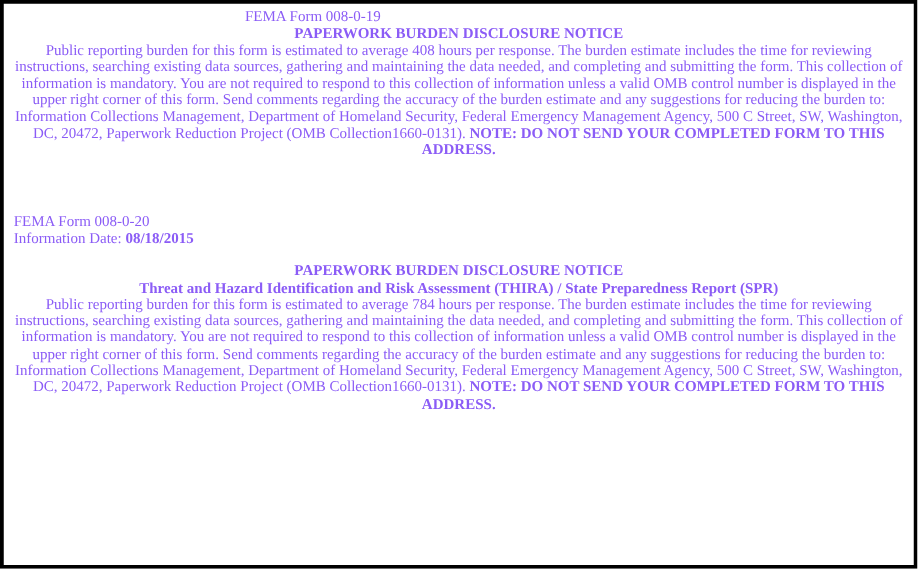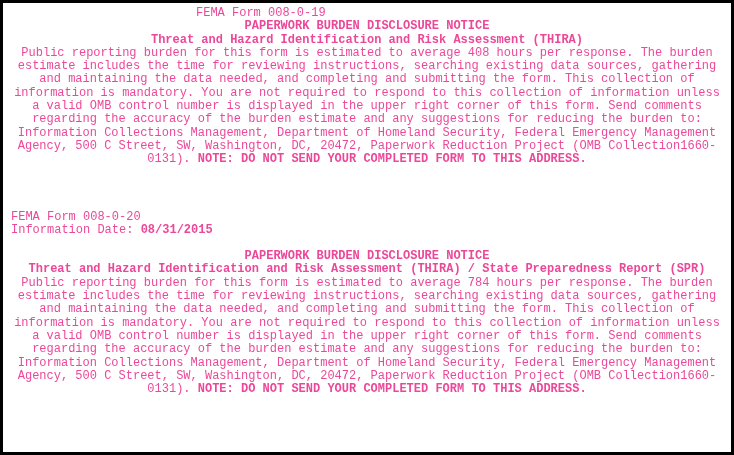--- a/index.html
+++ b/index.html
@@ -7,22 +7,22 @@
     padding: 0;
     background: #ffffff;
   }
   .page {
     position: relative;
     width: 734px;
     height: 455px;
     box-sizing: border-box;
     background: #ffffff;
     border: 3px solid #000000;
-    color: #ec4899;
-    font-family: Liberation Mono, monospace;
+    color: #8b5cf6;
+    font-family: Liberation Serif, serif;
     font-size: 12px;
     line-height: 13.3px;
     padding: 4px 8px 0 8px;
     overflow: hidden;
   }
   .form-number-1 {
     margin-left: 185px;
     white-space: nowrap;
   }
   .heading {
@@ -45,34 +45,33 @@
 </style>
 </head>
 <body>
 
 <div class="page">
 
   <div class="form-number-1">FEMA Form 008-0-19</div>
 
   <div class="heading">PAPERWORK BURDEN DISCLOSURE NOTICE</div>
 
-  <div class="heading">Threat and Hazard Identification and Risk Assessment (THIRA)</div>
 
   <p class="body-text">
     <span>Public reporting burden for this form is estimated to average 408 hours per response. The burden estimate includes the time for reviewing instructions, searching existing data sources, gathering and maintaining the data needed, and completing and submitting the form. This collection of information is mandatory. You are not required to respond to this collection of information unless a valid OMB control number is displayed in the upper right corner of this form. Send comments regarding the accuracy of the burden estimate and any suggestions for reducing the burden to: Information Collections Management, Department of Homeland Security, Federal Emergency Management Agency, 500 C Street, SW, Washington, DC, 20472, Paperwork Reduction Project (OMB Collection1660-0131).</span>
     <b>NOTE: DO NOT SEND YOUR COMPLETED FORM TO THIS ADDRESS.</b>
   </p>
 
   <div class="spacer-large"></div>
 
   <div class="form-number-2">FEMA Form 008-0-20</div>
 
   <div class="expiration-line">
     <span>Information Date:</span>
-    <b>08/31/2015</b>
+    <b>08/18/2015</b>
   </div>
 
   <div class="spacer-line"></div>
 
   <div class="heading">PAPERWORK BURDEN DISCLOSURE NOTICE</div>
 
   <div class="heading">Threat and Hazard Identification and Risk Assessment (THIRA) / State Preparedness Report (SPR)</div>
 
   <p class="body-text">
     <span>Public reporting burden for this form is estimated to average 784 hours per response. The burden estimate includes the time for reviewing instructions, searching existing data sources, gathering and maintaining the data needed, and completing and submitting the form. This collection of information is mandatory. You are not required to respond to this collection of information unless a valid OMB control number is displayed in the upper right corner of this form. Send comments regarding the accuracy of the burden estimate and any suggestions for reducing the burden to: Information Collections Management, Department of Homeland Security, Federal Emergency Management Agency, 500 C Street, SW, Washington, DC, 20472, Paperwork Reduction Project (OMB Collection1660-0131).</span>

